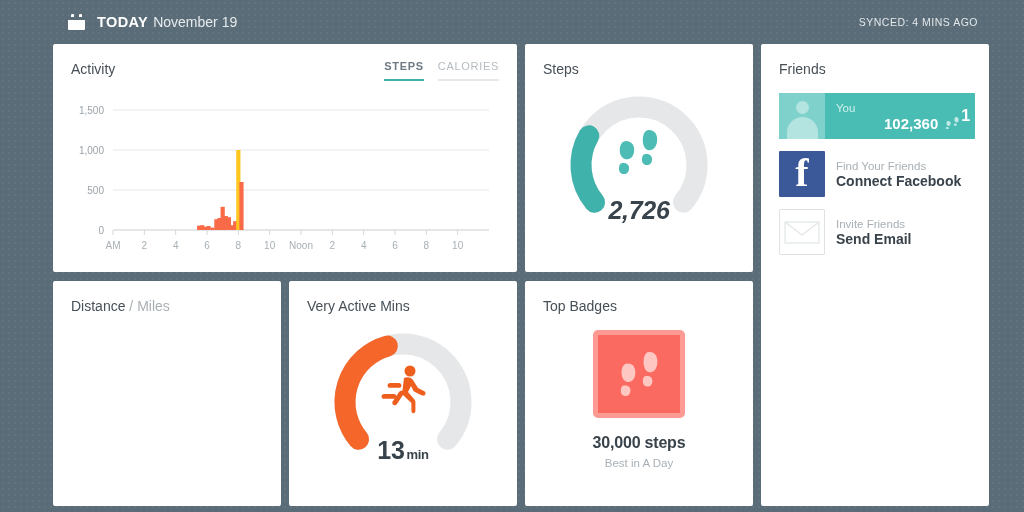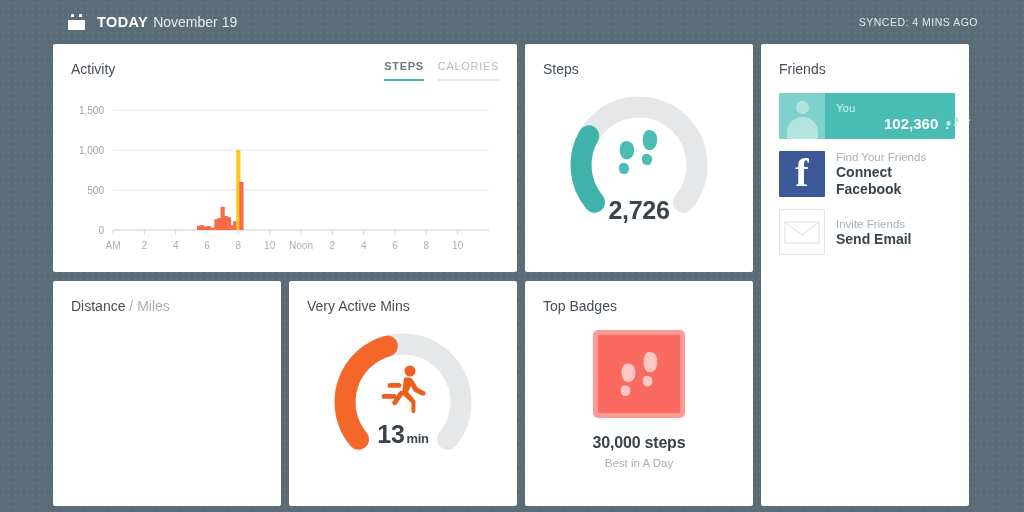--- a/index.html
+++ b/index.html
@@ -95,21 +95,21 @@
     font-size: 14px;
     color: #474f57;
     padding: 17px 0 0 18px;
     font-weight: normal;
   }
   .card-title .muted { color: #a9b0b5; }
 
   
   #card-activity { left: 0;   top: 0;   width: 464px; height: 228px; }
   #card-steps    { left: 472px; top: 0; width: 228px; height: 228px; }
-  #card-friends  { left: 708px; top: 0; width: 208px; height: 462px; }
+  #card-friends  { left: 708px; top: 0; width: 228px; height: 462px; }
   #card-distance { left: 0;   top: 237px; width: 228px; height: 225px; }
   #card-active   { left: 236px; top: 237px; width: 228px; height: 225px; }
   #card-badges   { left: 472px; top: 237px; width: 228px; height: 225px; }
 
   
   .tabs {
     position: absolute;
     right: 18px;
     top: 16px;
     display: flex;
@@ -153,23 +153,23 @@
     font-size: 25px;
     font-weight: bold;
     color: #39434b;
     letter-spacing: -0.3px;
   }
   .gauge-value .unit {
     font-size: 13px;
     font-weight: bold;
     margin-left: 2px;
   }
-  #steps-value    { top: 113px; }
+  #steps-value    { top: 113px; font-style: italic; }
   #distance-value { top: 116px; }
-  #active-value   { top: 100px; }
+  #active-value   { top: 116px; }
 
   .gauge-icon {
     position: absolute;
     left: 0; right: 0;
     display: flex;
     justify-content: center;
   }
   #steps-icon    { top: 44px; }
   #distance-icon { top: 42px; }
   #active-icon   { top: 44px; }

